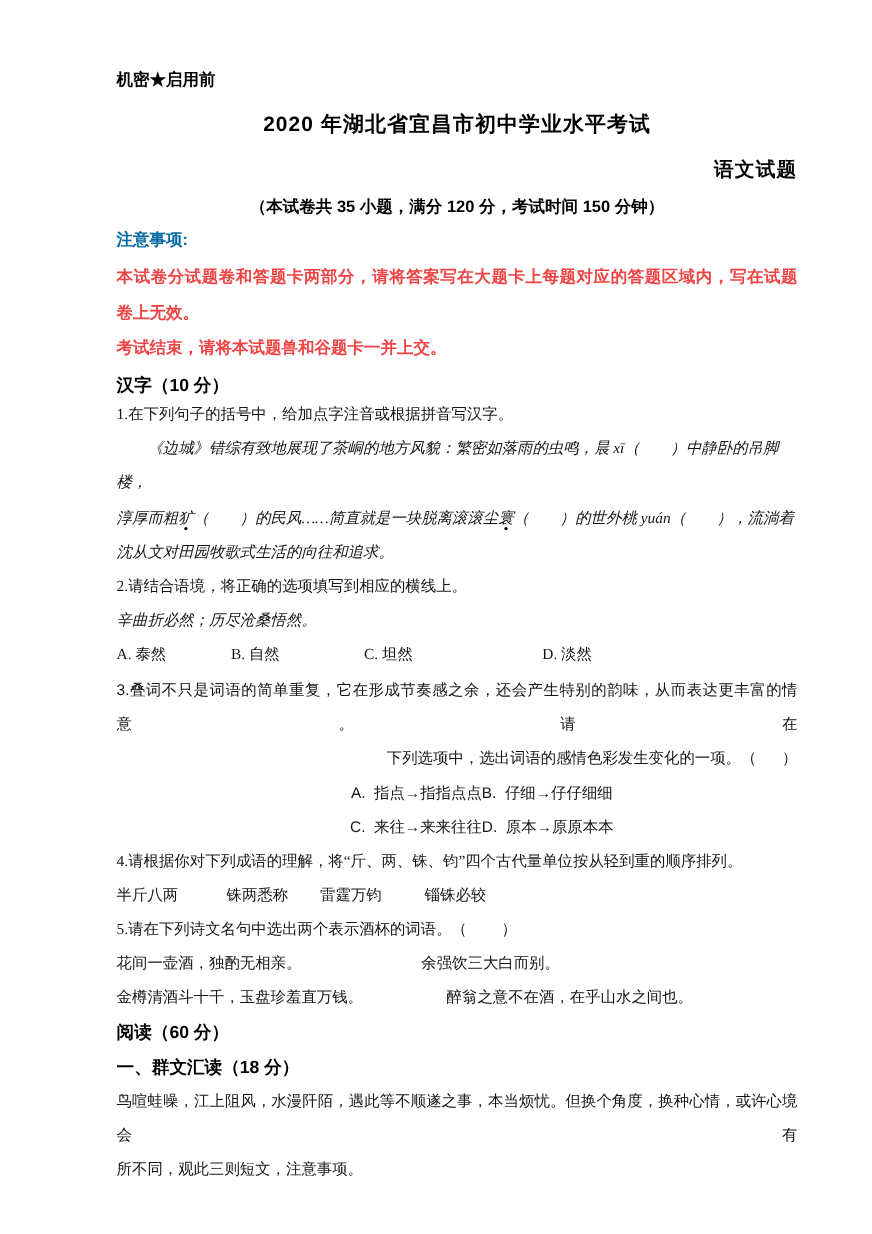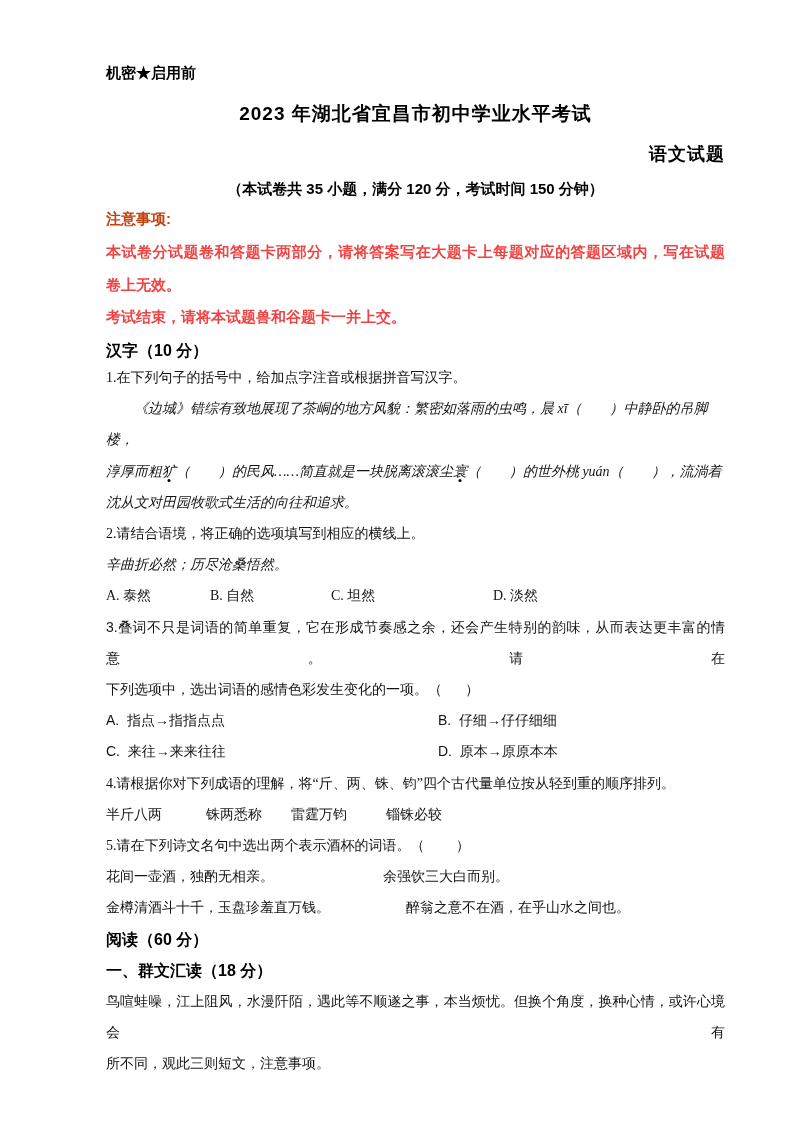--- a/index.html
+++ b/index.html
@@ -8,28 +8,28 @@
     box-sizing:border-box; padding:63px 68px 0 106px;
     font-family:"Liberation Serif", serif; color:#141414;
     overflow:hidden; position:relative;
   }
   .pre { white-space:pre-wrap; }
   
   .confidential { font-family:"Liberation Sans", sans-serif; font-weight:bold; font-size:15px; line-height:20px; color:#000; }
   .title   { font-family:"Liberation Sans", sans-serif; font-weight:bold; font-size:19px; line-height:27px; text-align:center; margin-top:17px; color:#000; letter-spacing:1px; }
   .subject { font-family:"Liberation Sans", sans-serif; font-weight:bold; font-size:18px; line-height:26px; text-align:right; margin-top:14px; color:#000; letter-spacing:1px; }
   .meta    { font-family:"Liberation Sans", sans-serif; font-weight:bold; font-size:15px; line-height:22px; text-align:center; margin-top:11px; color:#000; }
-  .notice-head { font-family:"Liberation Sans", sans-serif; font-weight:bold; font-size:15px; line-height:20px; margin-top:9px; color:#c2410c; }
+  .notice-head { font-family:"Liberation Sans", sans-serif; font-weight:bold; font-size:15px; line-height:20px; margin-top:9px; color:#0369a1; }
   .nline  { font-family:"Liberation Sans", sans-serif; font-weight:bold; font-size:15px; line-height:20px; margin-top:13px; color:#ef4444; }
   .nline3 { margin-top:12px; }
   .sec-head { font-family:"Liberation Sans", sans-serif; font-weight:bold; font-size:16px; line-height:23px; margin-top:12px; color:#000; }
   
   .bodyblock { margin-top:0; }
   .bline { font-size:14px; line-height:31.2px; }
-  .sans  { font-family:"Liberation Sans", sans-serif; }
+  .sans  { font-family:"Liberation Sans", sans-serif;text-align:right; }
   .kaiti { font-style:italic; font-family:"Liberation Serif", serif; }
   .indent { text-indent:2em; }
   .just { text-align:justify; text-align-last:justify; }
   .bold-in-flow { font-family:"Liberation Sans", sans-serif; font-weight:bold; font-size:16px; color:#000; }
   
   .em-dot { position:relative; }
   .em-dot::after { content:""; position:absolute; left:50%; bottom:-3px; transform:translateX(-50%);
     width:3px; height:3px; background:#000; border-radius:50%; }
   
   .row { display:flex; }
@@ -42,21 +42,21 @@
   .row-idioms span:nth-child(3){ width:95px; }
   .row-quotes1 span:nth-child(1){ width:277px; }
   .row-quotes2 span:nth-child(1){ width:300px; }
 </style>
 </head>
 <body>
 
 <div class="page">
 
   <div class="confidential">机密★启用前</div>
-  <div class="title">2023 年湖北省宜昌市初中学业水平考试</div>
+  <div class="title">2020 年湖北省宜昌市初中学业水平考试</div>
   <div class="subject">语文试题</div>
   <div class="meta">（本试卷共 35 小题，满分 120 分，考试时间 150 分钟）</div>
 
   <div class="notice-head">注意事项:</div>
   <div class="nline just">本试卷分试题卷和答题卡两部分，请将答案写在大题卡上每题对应的答题区域内，写在试题</div>
   <div class="nline">卷上无效。</div>
   <div class="nline nline3">考试结束，请将本试题兽和谷题卡一并上交。</div>
 
   <div class="sec-head">汉字（10 分）</div>
 

